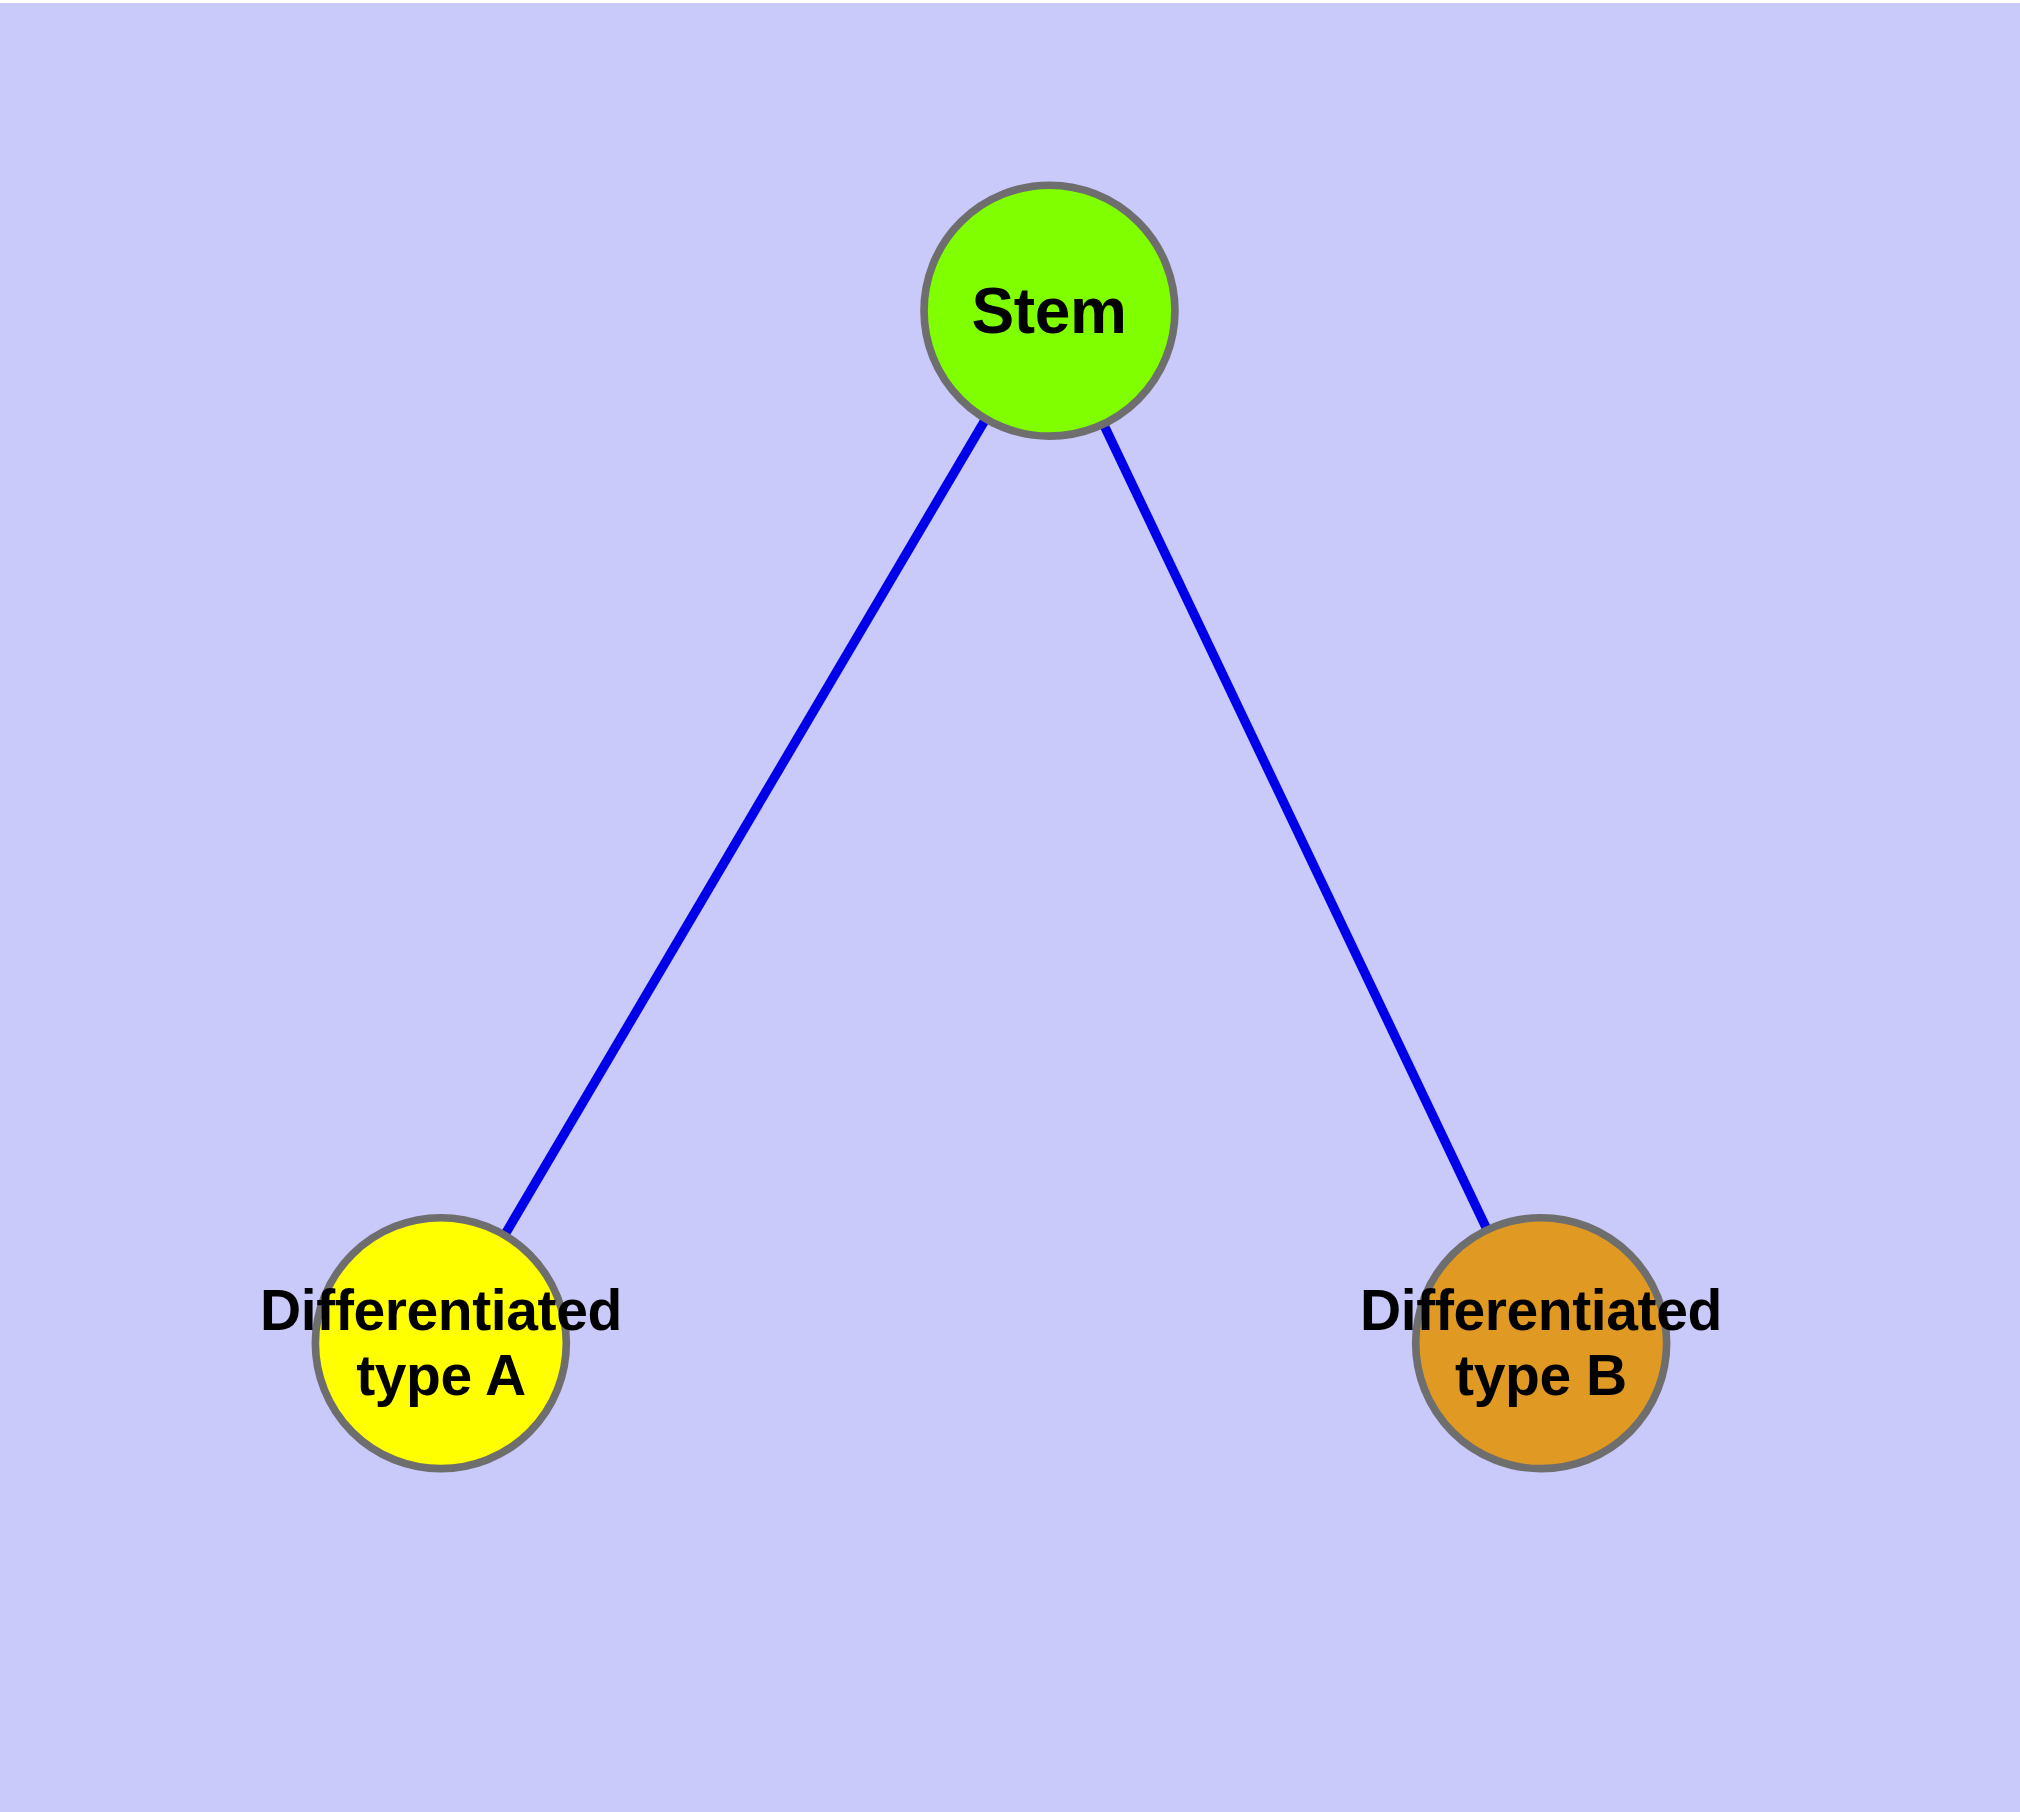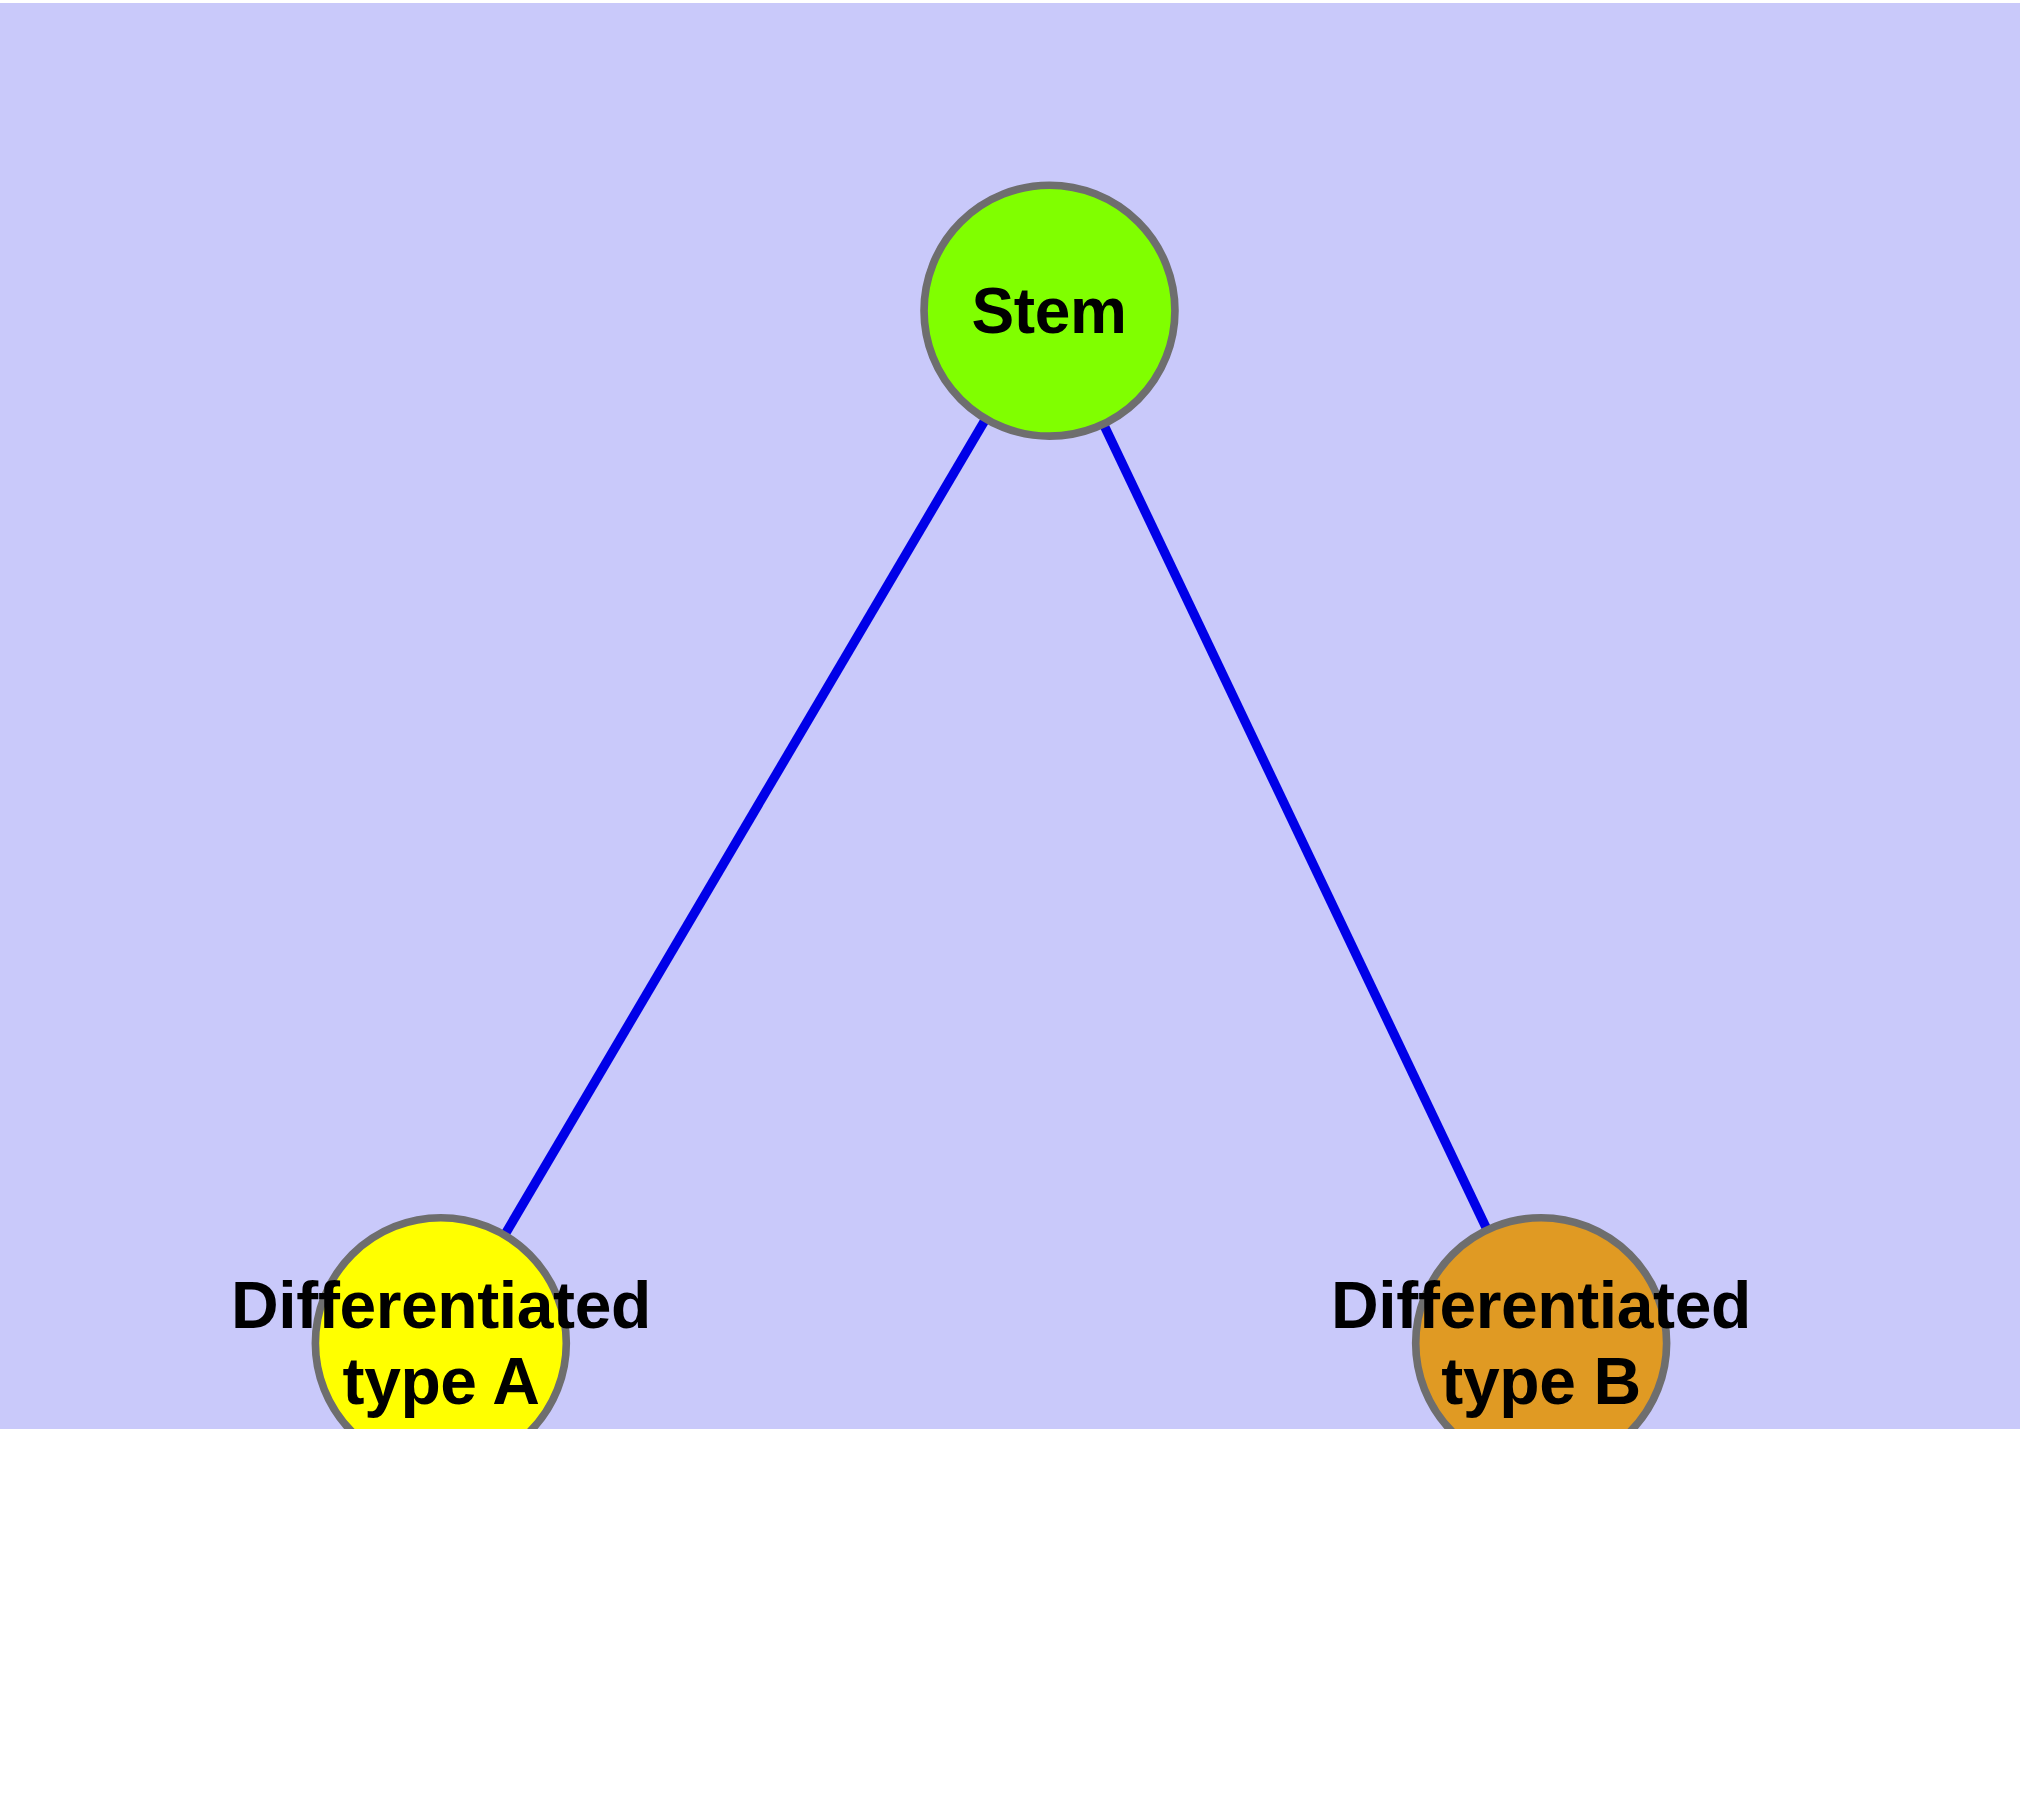--- a/index.html
+++ b/index.html
@@ -4,21 +4,21 @@
 <title>Cell differentiation graph</title>
 <style>
   html, body {
     margin: 0;
     padding: 0;
     background: #ffffff;
   }
   #stage {
     position: relative;
     width: 2021px;
-    height: 1429px;
+    height: 1812px;
     background: #ffffff;
     overflow: hidden;
     font-family: "Liberation Sans", "DejaVu Sans", sans-serif;
   }
   #canvas {
     position: absolute;
     left: 0;
     top: 3.4px;
     width: 2021px;
     height: 1809px;
@@ -40,21 +40,21 @@
     white-space: pre;
     line-height: 1.14;
     letter-spacing: -0.4px;
     pointer-events: none;
     transform: translate(-50%, -50%);
   }
   .label-stem {
     font-size: 64px;
   }
   .label-two-line {
-    font-size: 66px;
+    font-size: 57px;
   }
 </style>
 </head>
 <body>
 
 <div id="stage" style="background: rgb(255, 255, 255);">
   <div id="canvas" style="background: rgb(201, 201, 250);">
 
     <svg id="graph-svg" viewBox="0 0 2384 2134" xmlns="http://www.w3.org/2000/svg">
 

